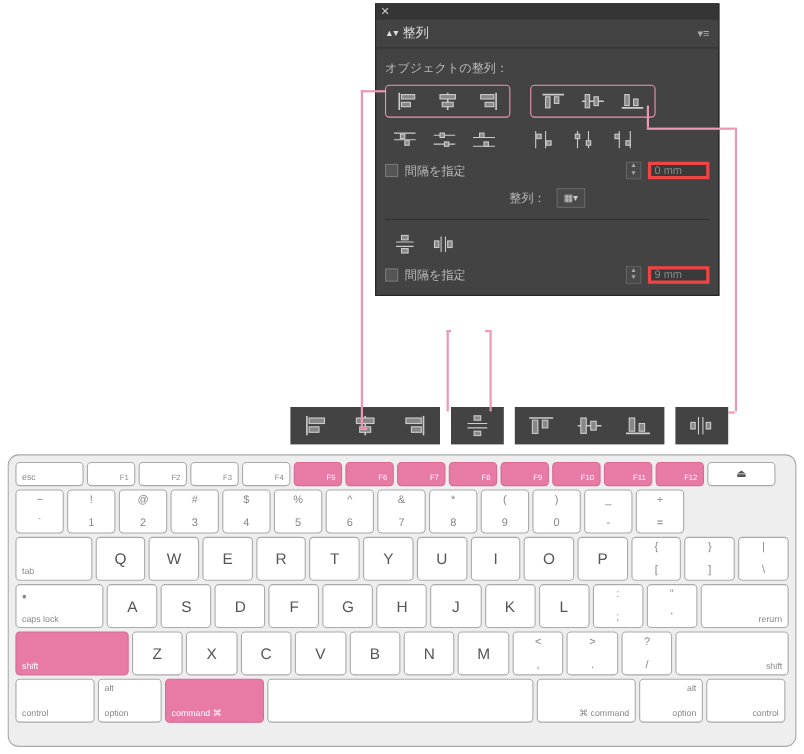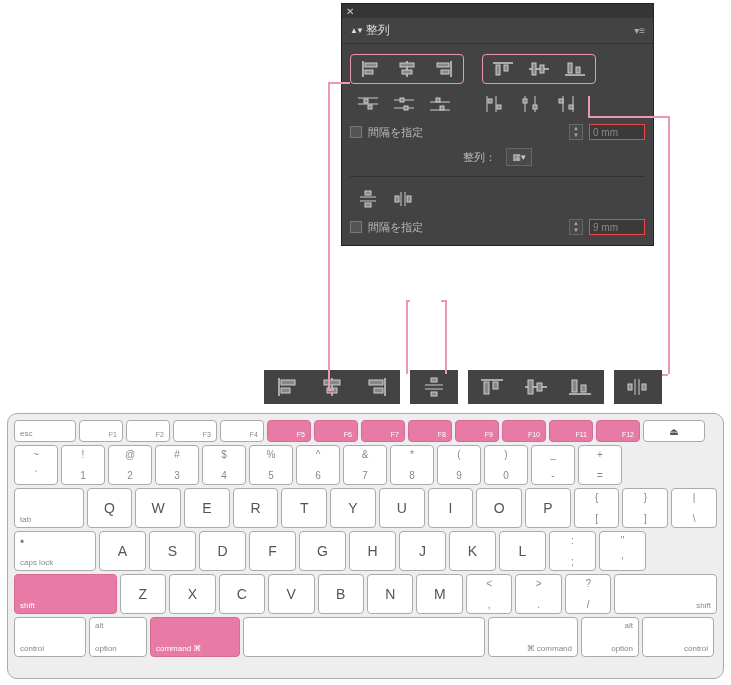--- a/index.html
+++ b/index.html
@@ -18,21 +18,21 @@
 .icon-row{display:flex;gap:0;padding:4px 0}
 .icon-group{display:flex;gap:0;border:1px solid transparent;border-radius:4px;padding:2px}
 .icon-group.hi{border-color:#ec97b5}
 .align-icon{width:36px;height:24px;display:flex;align-items:center;justify-content:center;color:#ccc;position:relative}
 .align-icon svg{stroke:#ccc;fill:#888}
 .divider{border-top:1px solid #333;margin:6px 0}
 .row{display:flex;align-items:center;gap:6px;padding:4px 0;color:#bbb;font-size:11px}
 .chk{width:12px;height:12px;border:1px solid #777;background:#555;display:inline-block}
 .stepper{width:14px;height:16px;display:flex;flex-direction:column;border:1px solid #666}
 .stepper div{flex:1;font-size:6px;text-align:center;color:#aaa;line-height:7px;background:#4a4a4a}
-.num-field{width:56px;height:16px;background:#3a3a3a;border:1px solid #ef4444;color:#888;font-size:10px;padding:0 3px;display:flex;align-items:center}
+.num-field{width:56px;height:16px;background:#3a3a3a;border:3px solid #ef4444;color:#888;font-size:10px;padding:0 3px;display:flex;align-items:center}
 .dropdown{width:26px;height:18px;border:1px solid #666;background:#4a4a4a;display:flex;align-items:center;justify-content:center;font-size:9px;color:#ccc}
 
 
 .strip{position:absolute;top:370px;left:264px;display:flex;gap:10px}
 .strip-block{background:#434343;display:flex;padding:4px 2px}
 .strip-block .align-icon{width:44px;height:26px}
 
 
 .kbd{position:absolute;top:413px;left:7px;width:717px;height:266px;background:#eee;border:1px solid #aaa;border-radius:10px;padding:6px}
 .krow{display:flex;gap:3px;margin-bottom:3px}
@@ -63,20 +63,21 @@
     <span class="x">✕</span>
   </div>
   <div class="panel-tab">
     <span class="panel-tab-label">
         <span class="arr">▲▼</span>
         <span>整列</span>
       </span>
     <span class="panel-menu">▾≡</span>
   </div>
   <div class="panel-body">
+    <div class="section-label">オブジェクトの整列：</div>
     <div class="icon-row">
       <div class="icon-group hi">
         <div class="align-icon">
             <svg width="20" height="16">
               <line x1="2" y1="0" x2="2" y2="16" stroke-width="1.5"></line>
               <rect x="4" y="2" width="12" height="4"></rect>
               <rect x="4" y="9" width="8" height="4"></rect>
             </svg>
           </div>
         <div class="align-icon">
@@ -482,20 +483,23 @@
         <span class="c">L</span>
       </div>
       <div class="key std" style="width: 47px; height: 40px;">
         <span class="c2t">:</span>
         <span class="c2b">;</span>
       </div>
       <div class="key std" style="width: 47px; height: 40px;">
         <span class="c2t">"</span>
         <span class="c2b">'</span>
       </div>
+      <div class="key std" style="width: 82px; height: 40px;">
+        <span class="br">rerurn</span>
+      </div>
     </div>
   <div class="krow" id="row4">
       <div class="key std pink" style="width: 106px; height: 40px;">
         <span class="bl">shift</span>
       </div>
       <div class="key std" style="width: 48px; height: 40px;">
         <span class="c">Z</span>
       </div>
       <div class="key std" style="width: 48px; height: 40px;">
         <span class="c">X</span>

